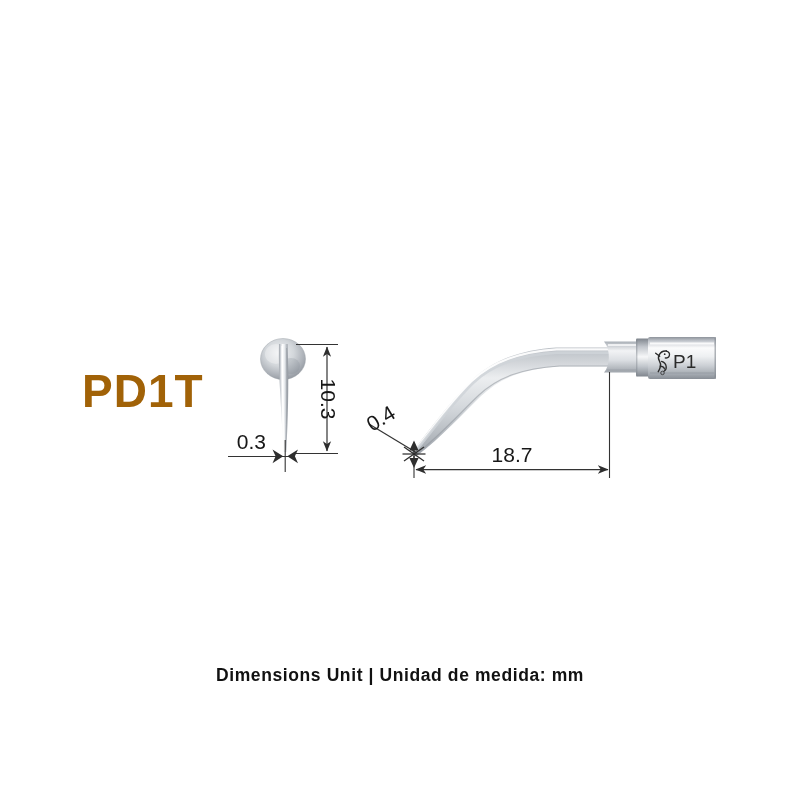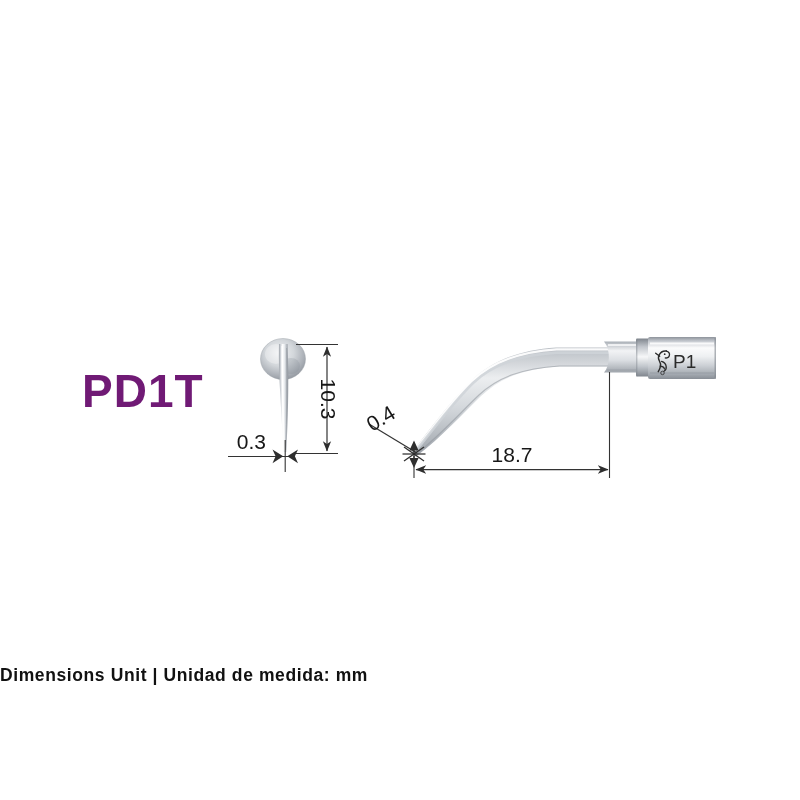--- a/index.html
+++ b/index.html
@@ -23,32 +23,32 @@
     height: 800px;
   }
 
   .product-label {
     position: absolute;
     left: 82px;
     top: 368px;
     font-size: 46px;
     font-weight: 700;
     letter-spacing: 1px;
-    color: #701a75;
+    color: #a16207;
     line-height: 1;
     white-space: nowrap;
     font-family: "Liberation Sans", sans-serif;
   }
 
   .caption {
     position: absolute;
     left: 0;
     right: 0;
     top: 665px;
-    text-align: left;
+    text-align: center;
     font-size: 17.5px;
     font-weight: 700;
     letter-spacing: 0.6px;
     color: #111111;
     font-family: "Liberation Sans", sans-serif;
   }
 
   svg.art {
     position: absolute;
     left: 0;

